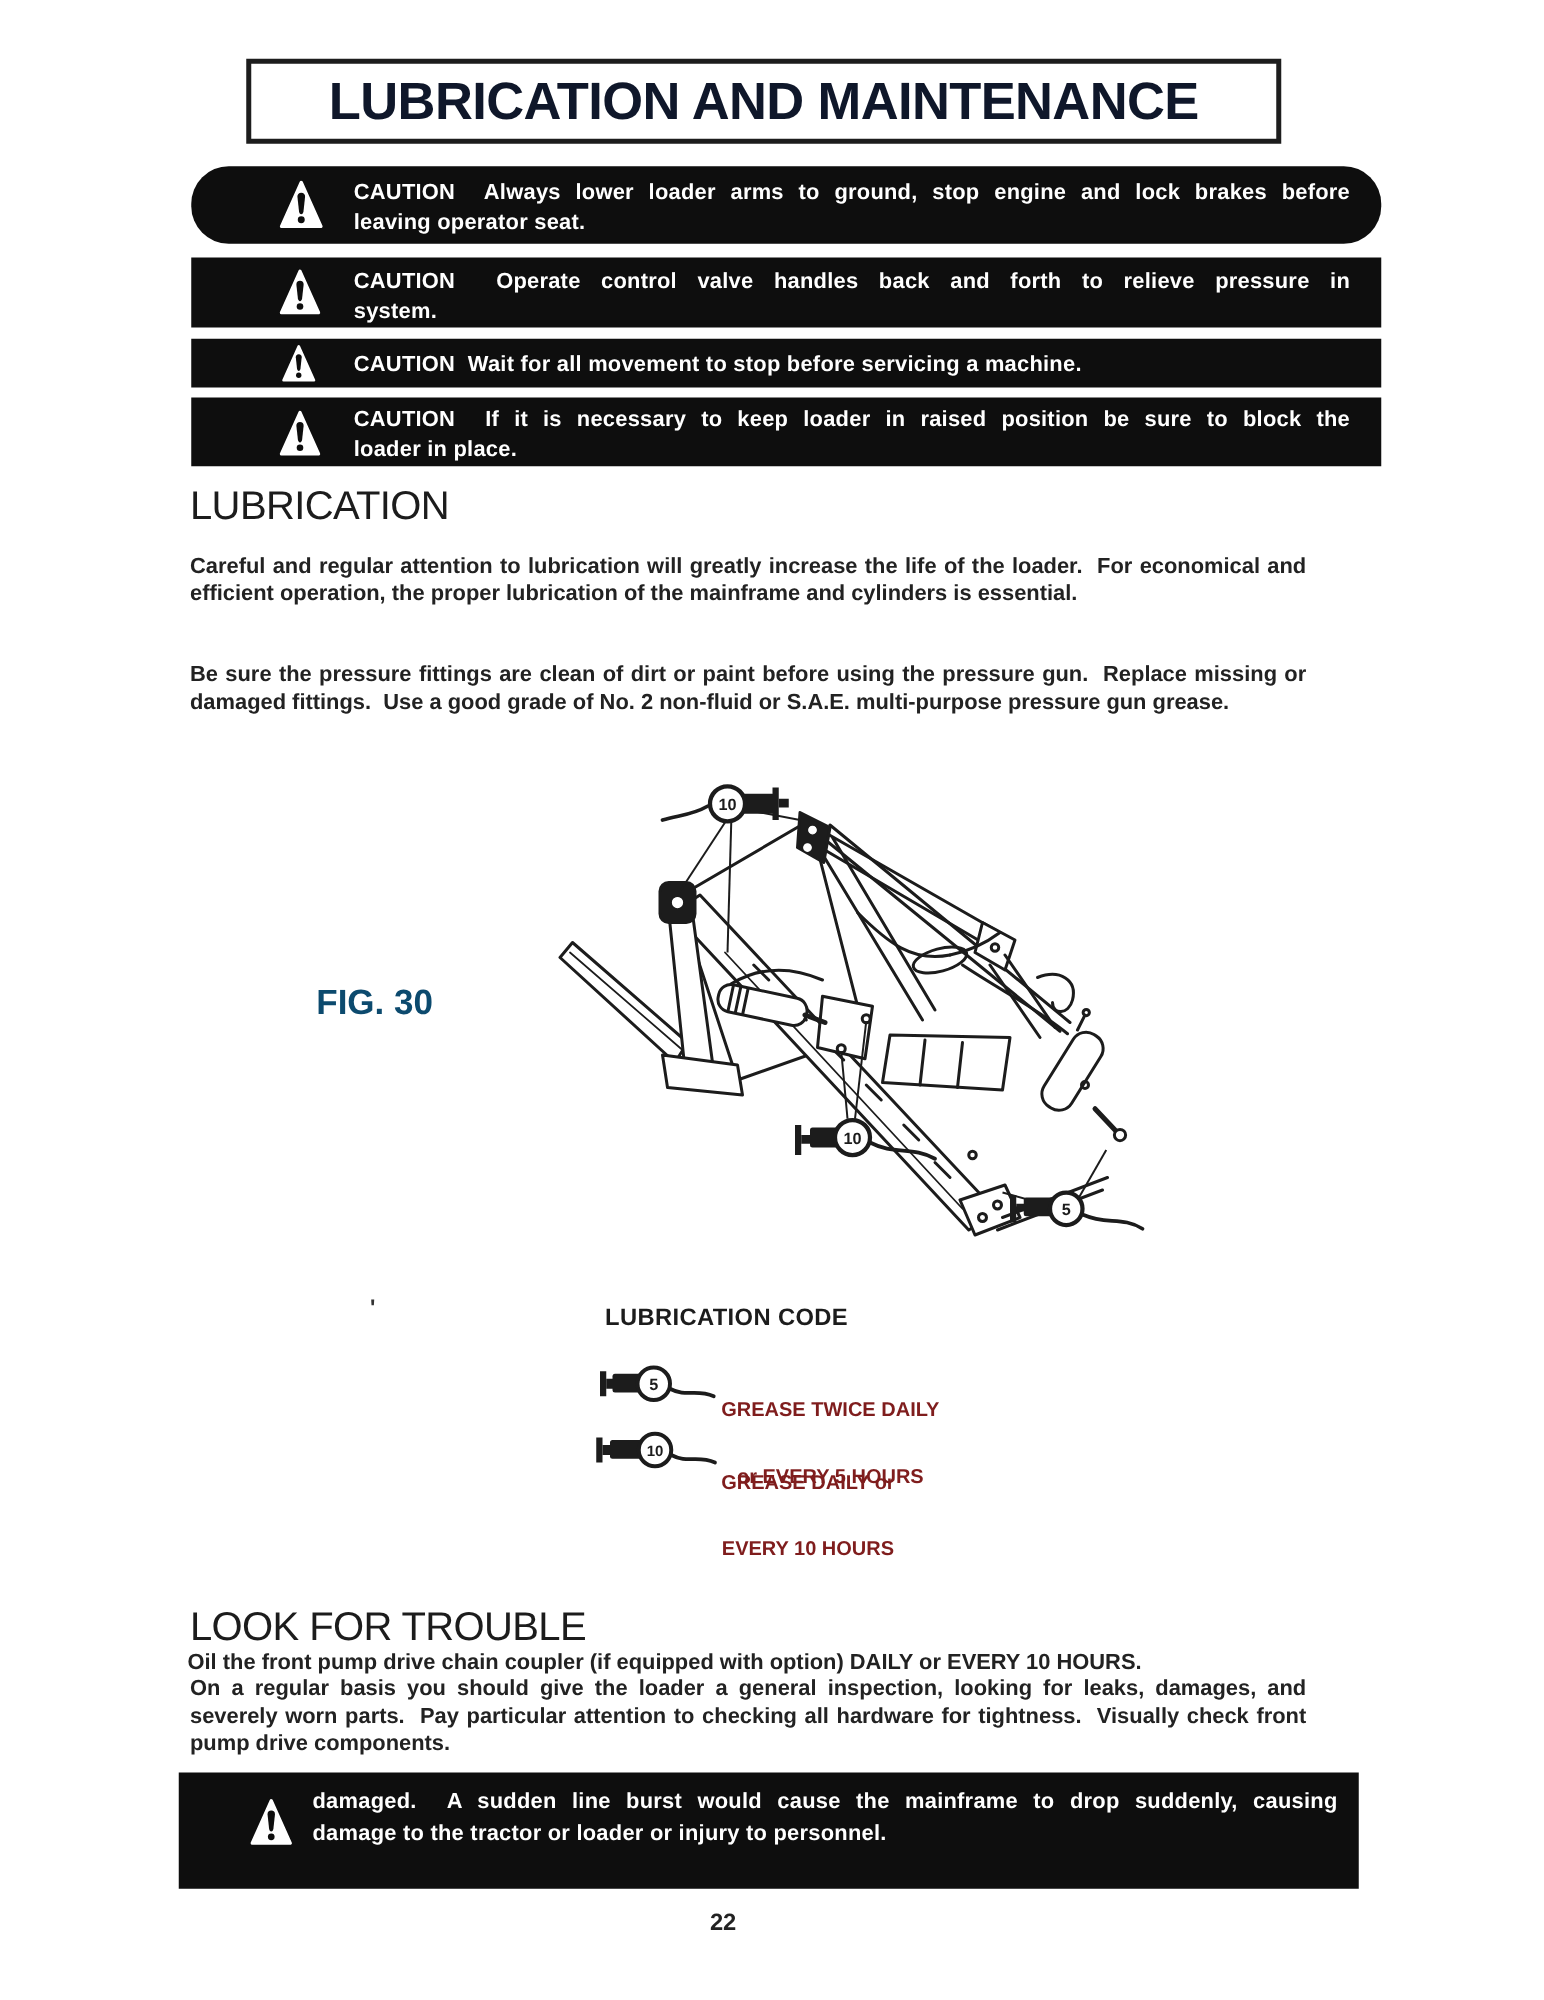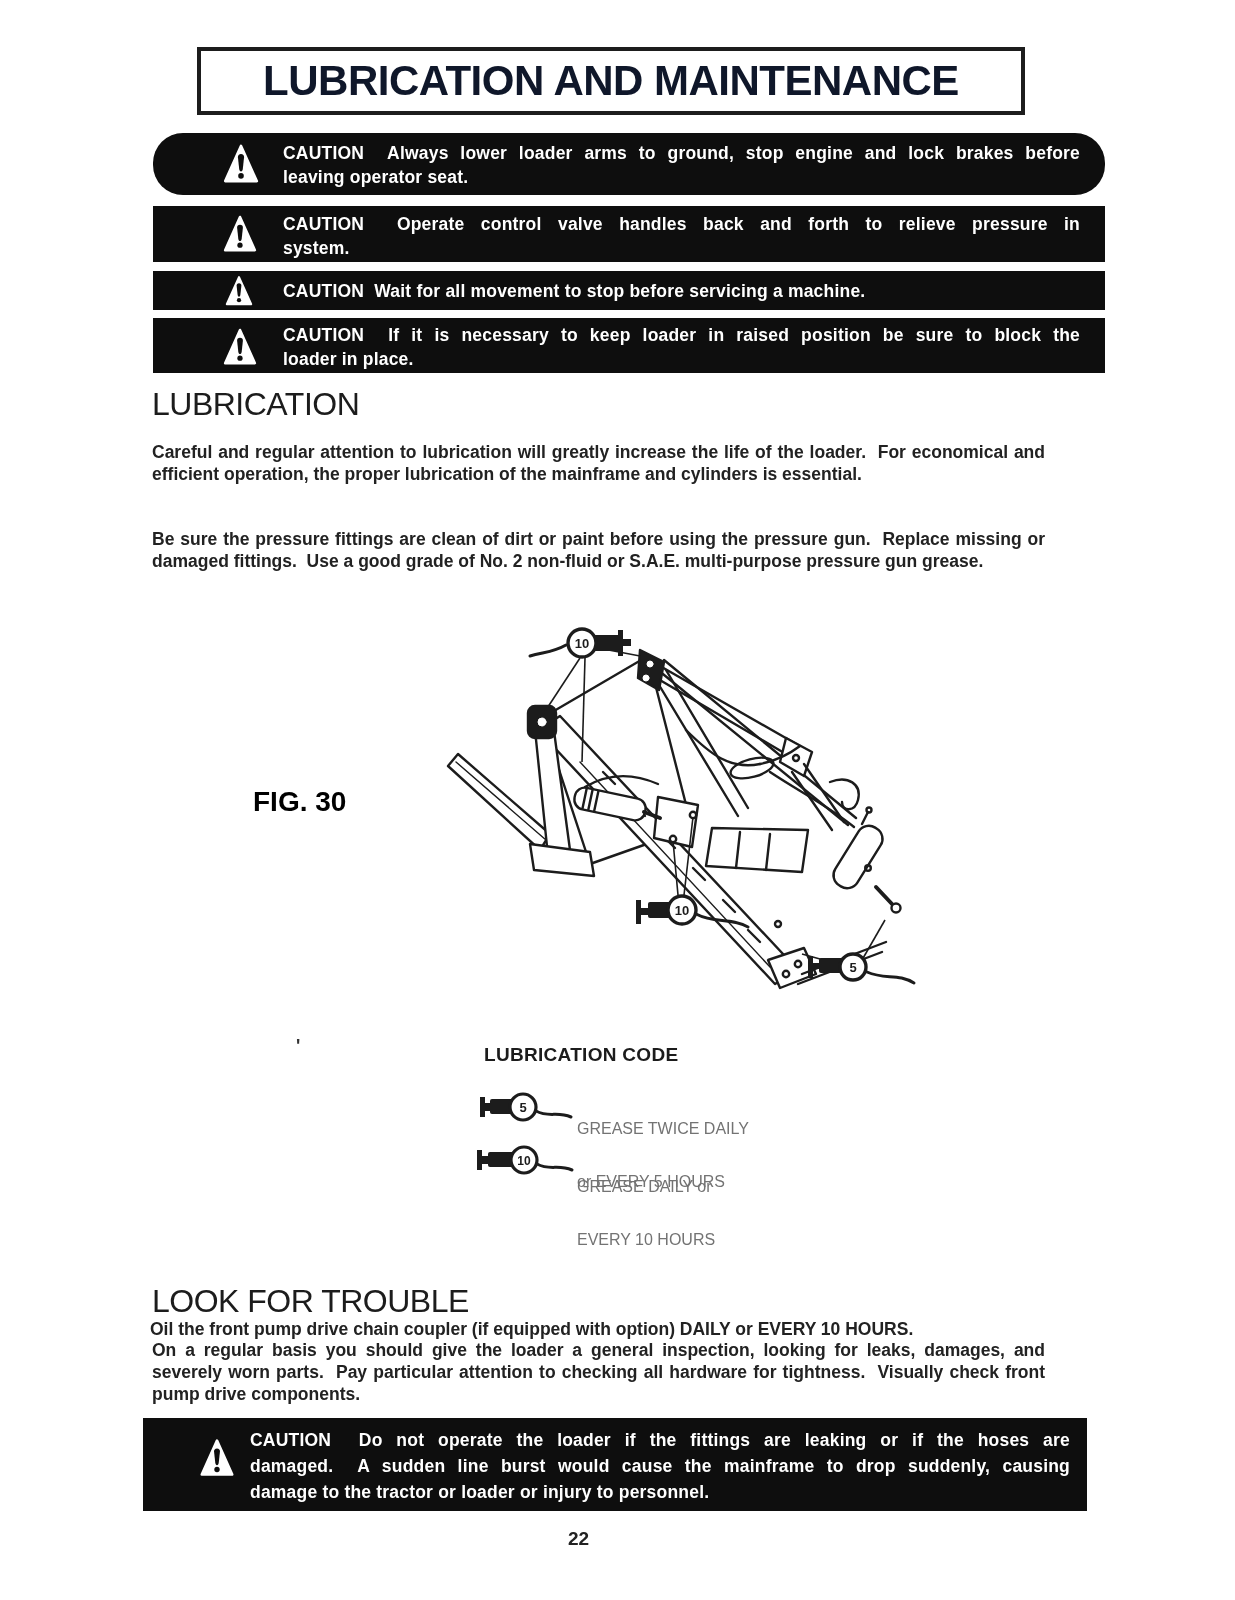--- a/index.html
+++ b/index.html
@@ -35,29 +35,29 @@
   .para {
     position:absolute; left:152px; width:893px;
     font-size:17.5px; font-weight:700; line-height:22px; color:#222222;
     text-align:justify; white-space:pre-wrap;
   }
   .oil-note {
     position:absolute; left:150px; width:950px;
     font-size:17.5px; font-weight:700; color:#222222; white-space:pre-wrap;
   }
 
-  .fig-label { position:absolute; left:253px; top:786px; font-size:28px; font-weight:700; color:#000000; white-space:nowrap; }
+  .fig-label { position:absolute; left:253px; top:786px; font-size:28px; font-weight:700; color:#0c4a6e; white-space:nowrap; }
   .diagram { position:absolute; left:430px; top:612px; }
 
   
   .lubcode-heading { position:absolute; left:484px; top:1044px; font-size:19px; font-weight:700; letter-spacing:0.3px; color:#1c1c1c; white-space:nowrap; }
   .legend-icon { position:absolute; left:476px; }
   .legend-text {
-    position:absolute; left:577px; font-size:16px; font-weight:400; line-height:17.5px;
-    color:#737373; white-space:pre-wrap;
+    position:absolute; left:577px; font-size:16px; font-weight:700; line-height:17.5px;
+    color:#7f1d1d; white-space:pre-wrap;text-align:center;
   }
 
   .page-number { position:absolute; left:0; top:1528px; width:1157px; text-align:center; font-size:19px; font-weight:700; color:#222; }
   .artifact { position:absolute; left:296px; top:1036px; font-size:18px; font-weight:700; color:#333; }
 
   svg { display:block; }
 </style>
 </head>
 <body>
 
@@ -269,21 +269,20 @@
   <div class="h1" style="left:152px; top:1283px;">LOOK FOR TROUBLE</div>
   <div class="para" style="top:1339px;">On a regular basis you should give the loader a general inspection, looking for leaks, damages, and severely worn parts.  Pay particular attention to checking all hardware for tightness.  Visually check front pump drive components.</div>
 
   <div class="banner banner-bottom" style="left:143px; top:1418px; width:944px; height:93px;">
     <svg class="tri" style="left:56px; top:20px;" width="36" height="40" viewBox="0 0 40 46">
       <path d="M20 3 L37.5 42 L2.5 42 Z" fill="#ffffff" stroke="#ffffff" stroke-width="3" stroke-linejoin="round"></path>
       <path d="M20 12 C22.2 12 23.6 13.5 23.4 15.6 L22 28.5 C21.8 30.2 21 31.2 20 31.2 C19 31.2 18.2 30.2 18 28.5 L16.6 15.6 C16.4 13.5 17.8 12 20 12 Z" fill="#0e0e0e"></path>
       <circle cx="20" cy="36.2" r="3.1" fill="#0e0e0e"></circle>
     </svg>
     <div class="btext">
-      <div class="cline j">CAUTION  Do not operate the loader if the fittings are leaking or if the hoses are</div>
       <div class="cline j">damaged.  A sudden line burst would cause the mainframe to drop suddenly, causing</div>
       <div class="cline">damage to the tractor or loader or injury to personnel.</div>
     </div>
   </div>
 
   <div class="page-number">22</div>
 
 </div>
 
 </body></html>

